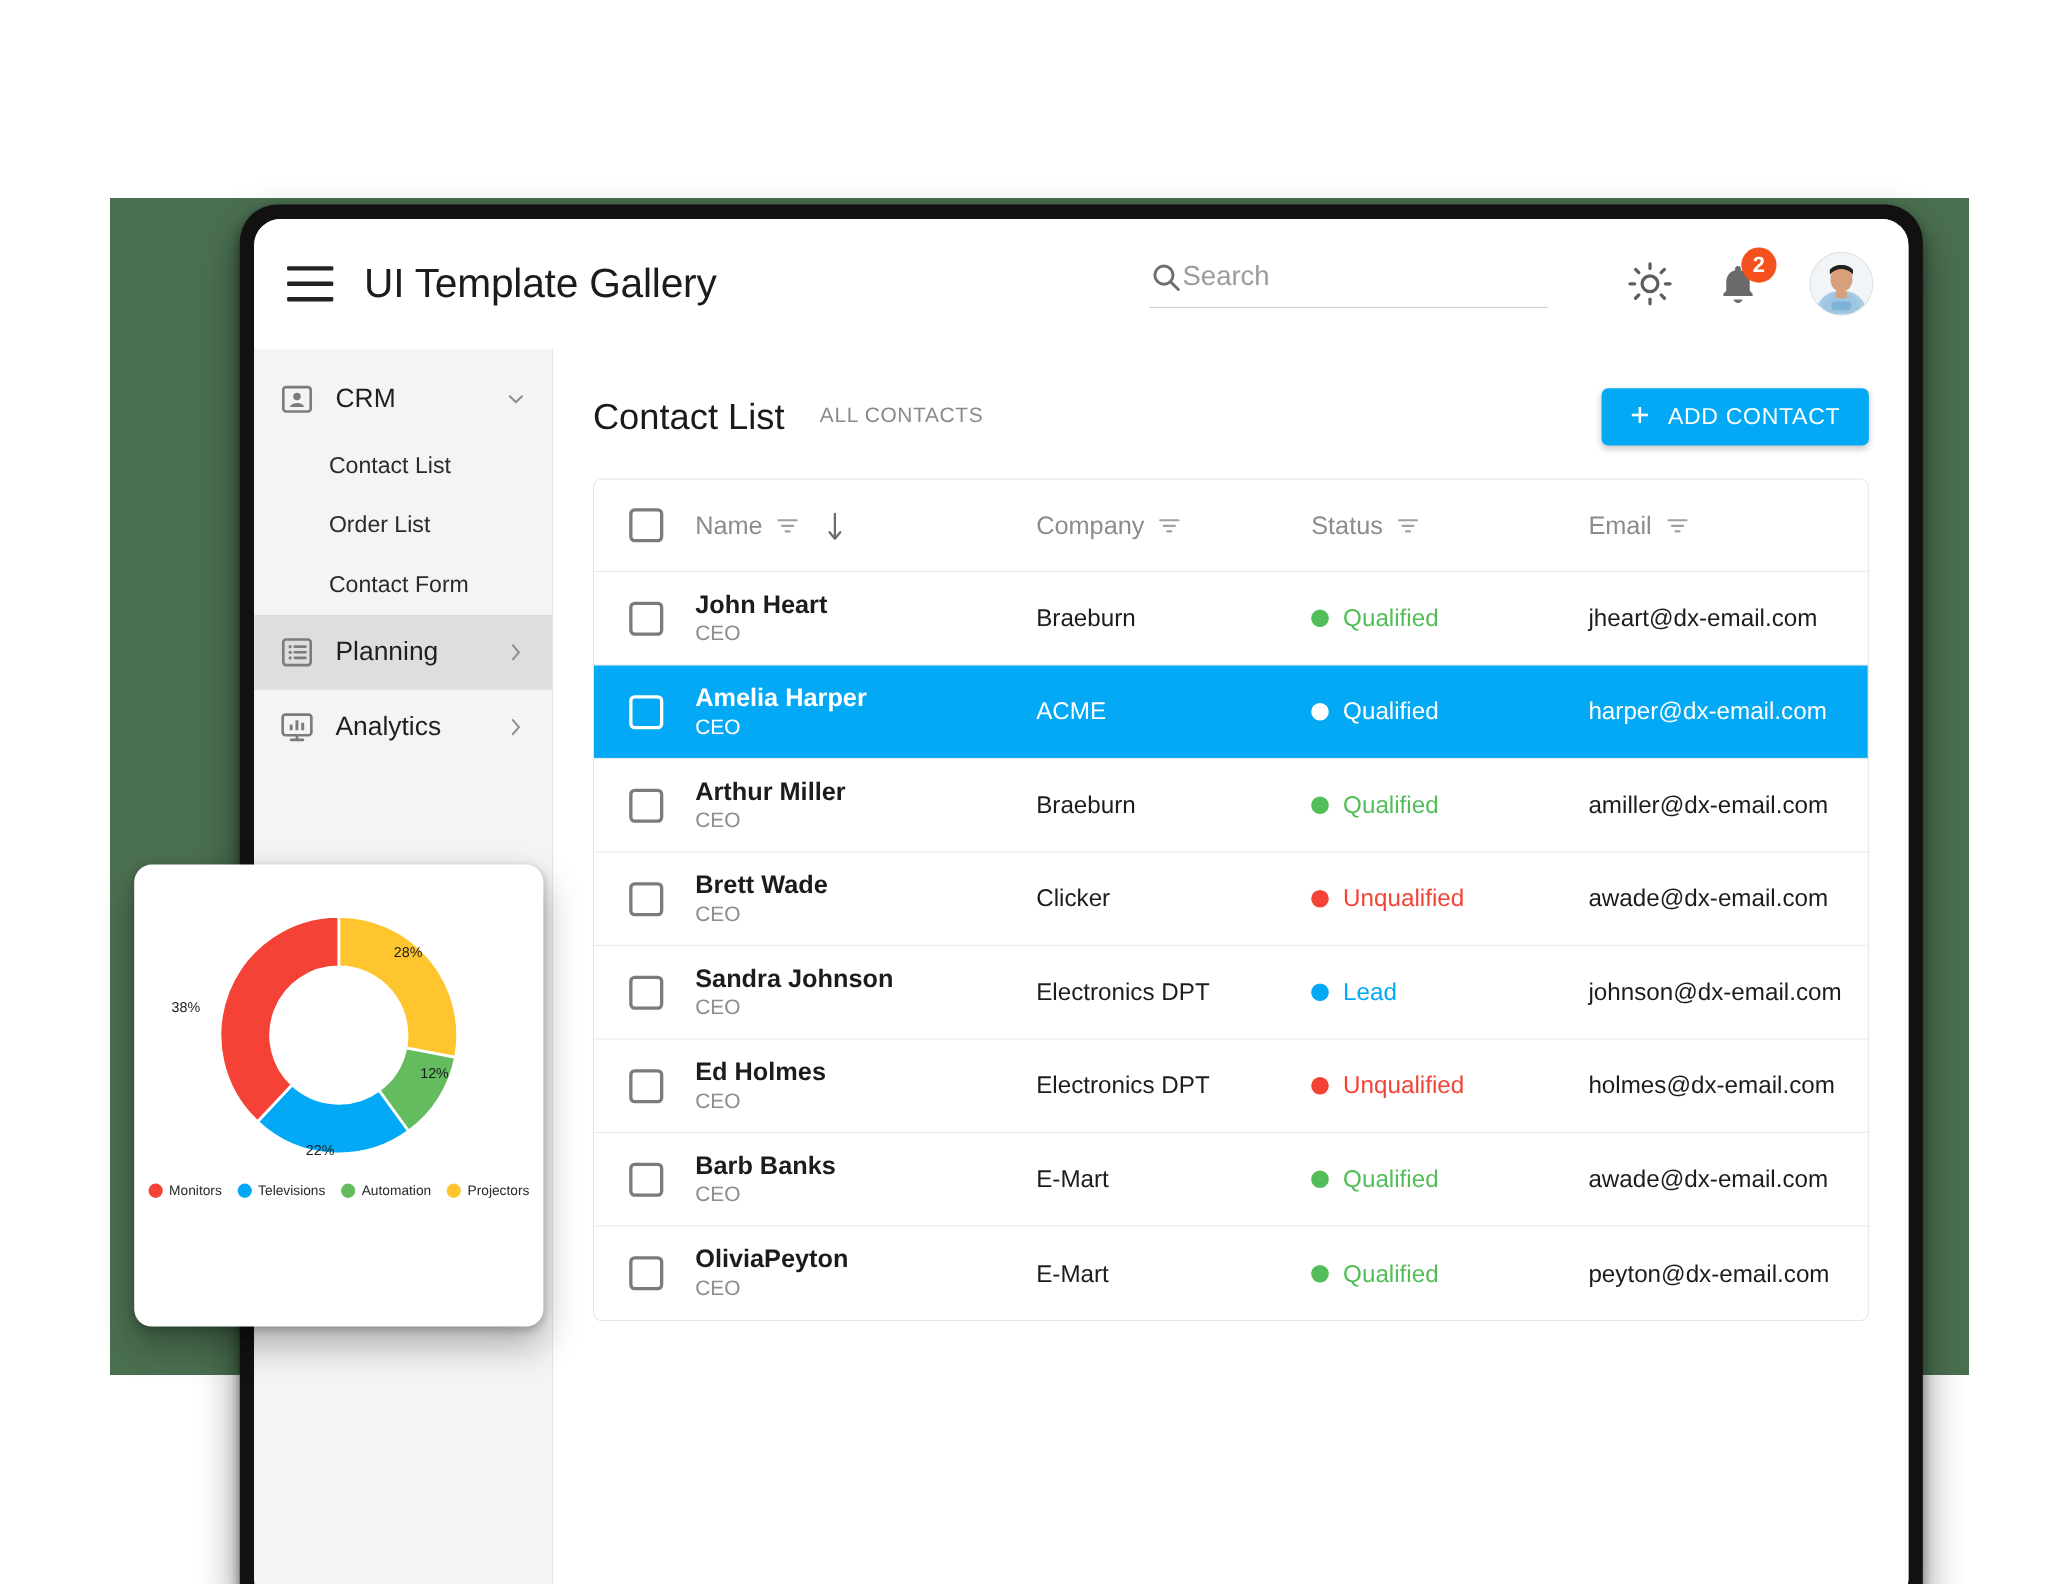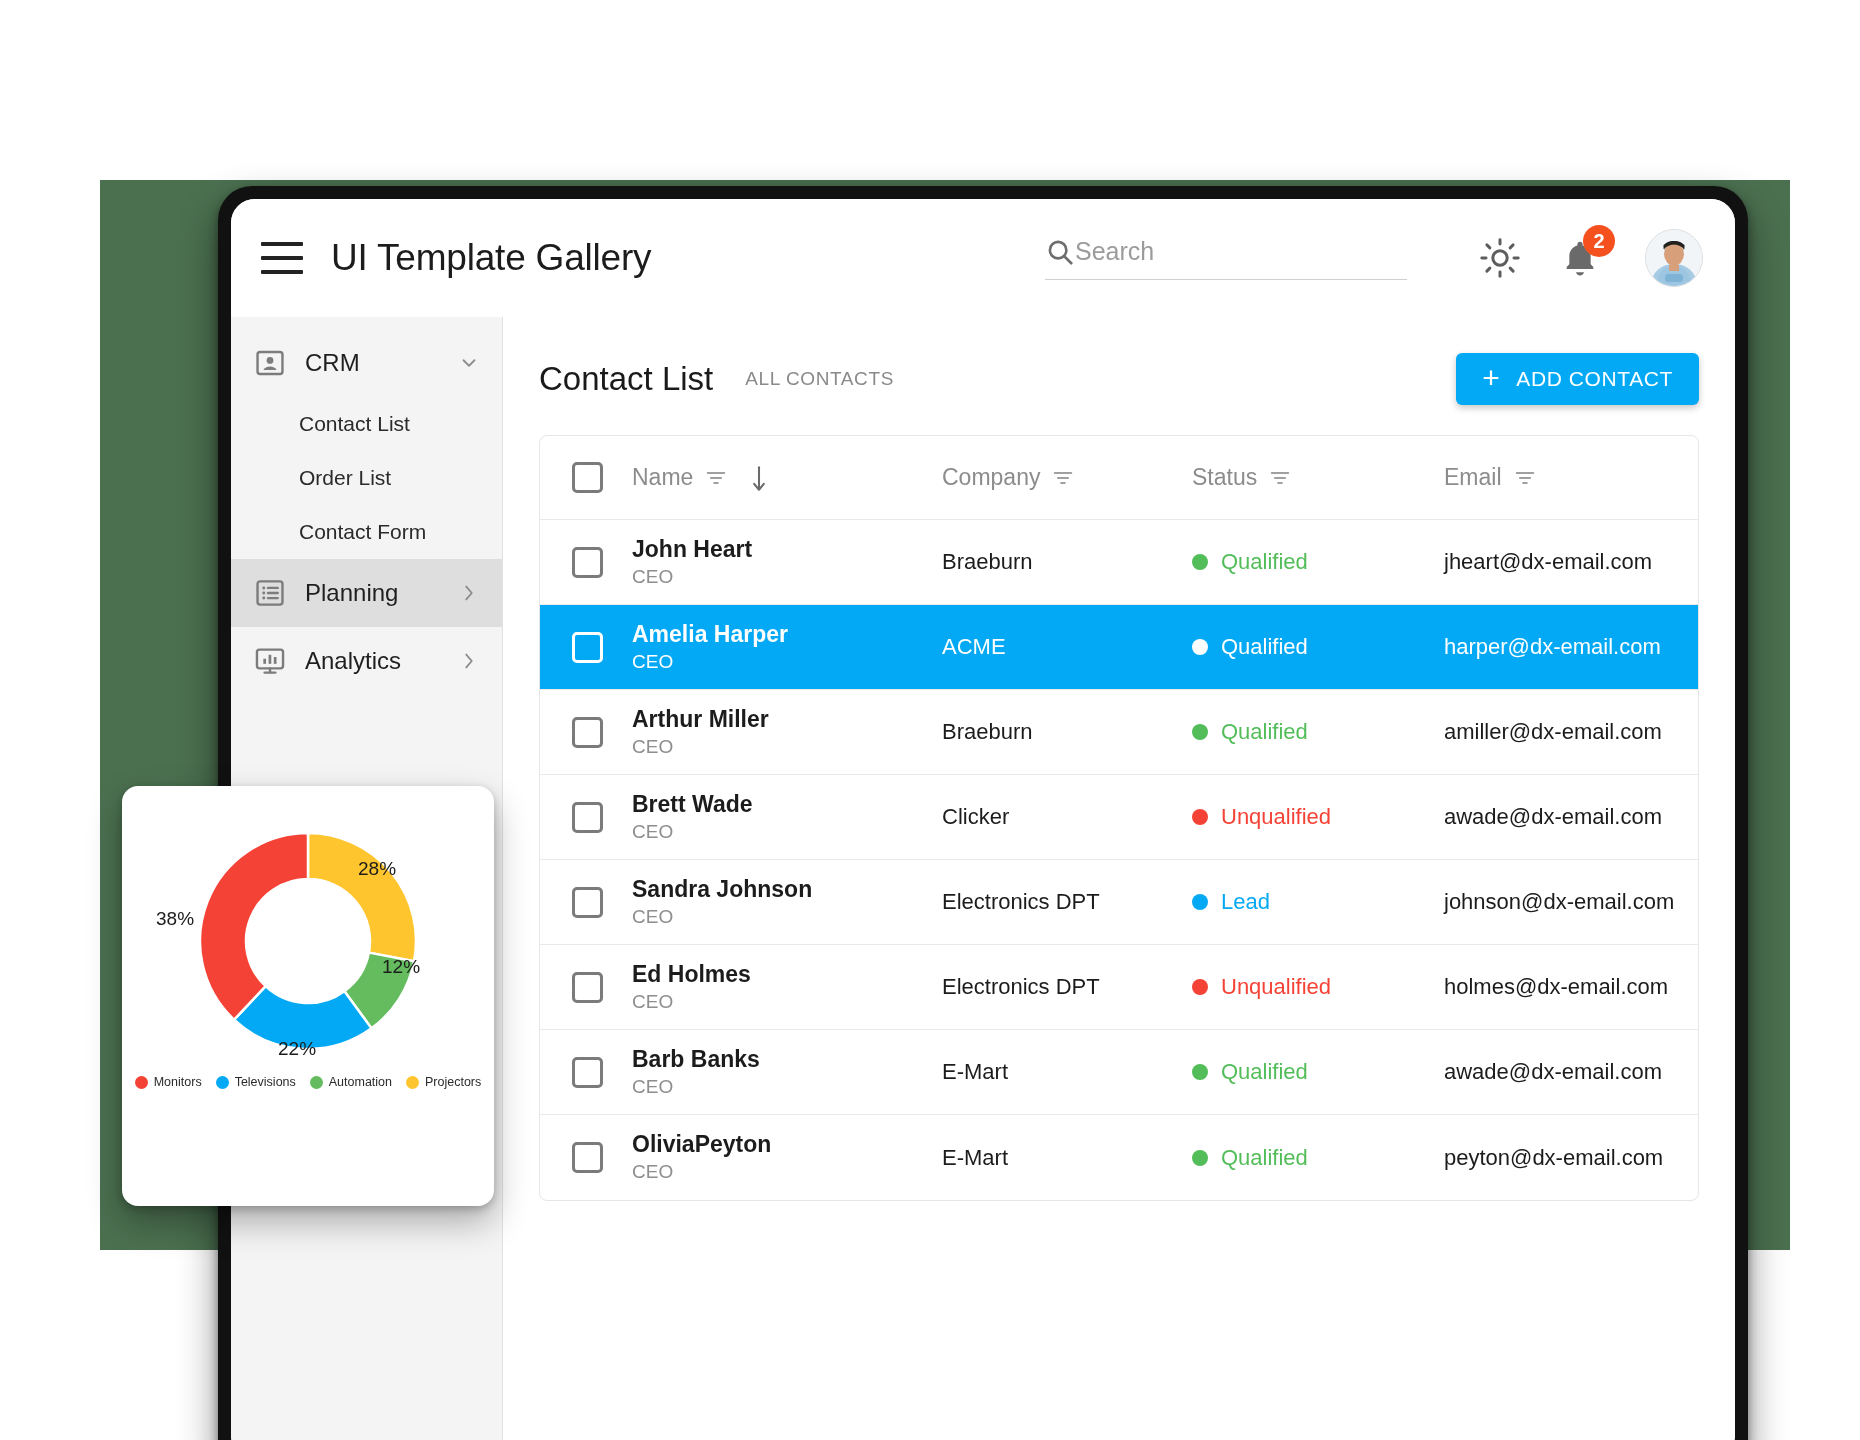--- a/index.html
+++ b/index.html
@@ -358,25 +358,25 @@
   }
   .donut-wrap {
     position: relative;
     width: 100%;
     height: 255px;
     margin-top: 6px;
   }
   .donut-svg { position: absolute; left: 50%; top: 0; transform: translateX(-50%); }
   .pct {
     position: absolute;
-    font-size: 19px;
+    font-size: 13px;
     color: #1c1c1c;
   }
   .pct-28 { left: 214px; top: 42px; }
-  .pct-12 { left: 238px; top: 140px; }
+  .pct-12 { left: 238px; top: 152px; }
   .pct-22 { left: 134px; top: 222px; }
   .pct-38 { left: 12px;  top: 92px; }
 
   .legend {
     display: flex;
     align-items: center;
     justify-content: center;
     gap: 14px;
     margin-top: 4px;
   }

